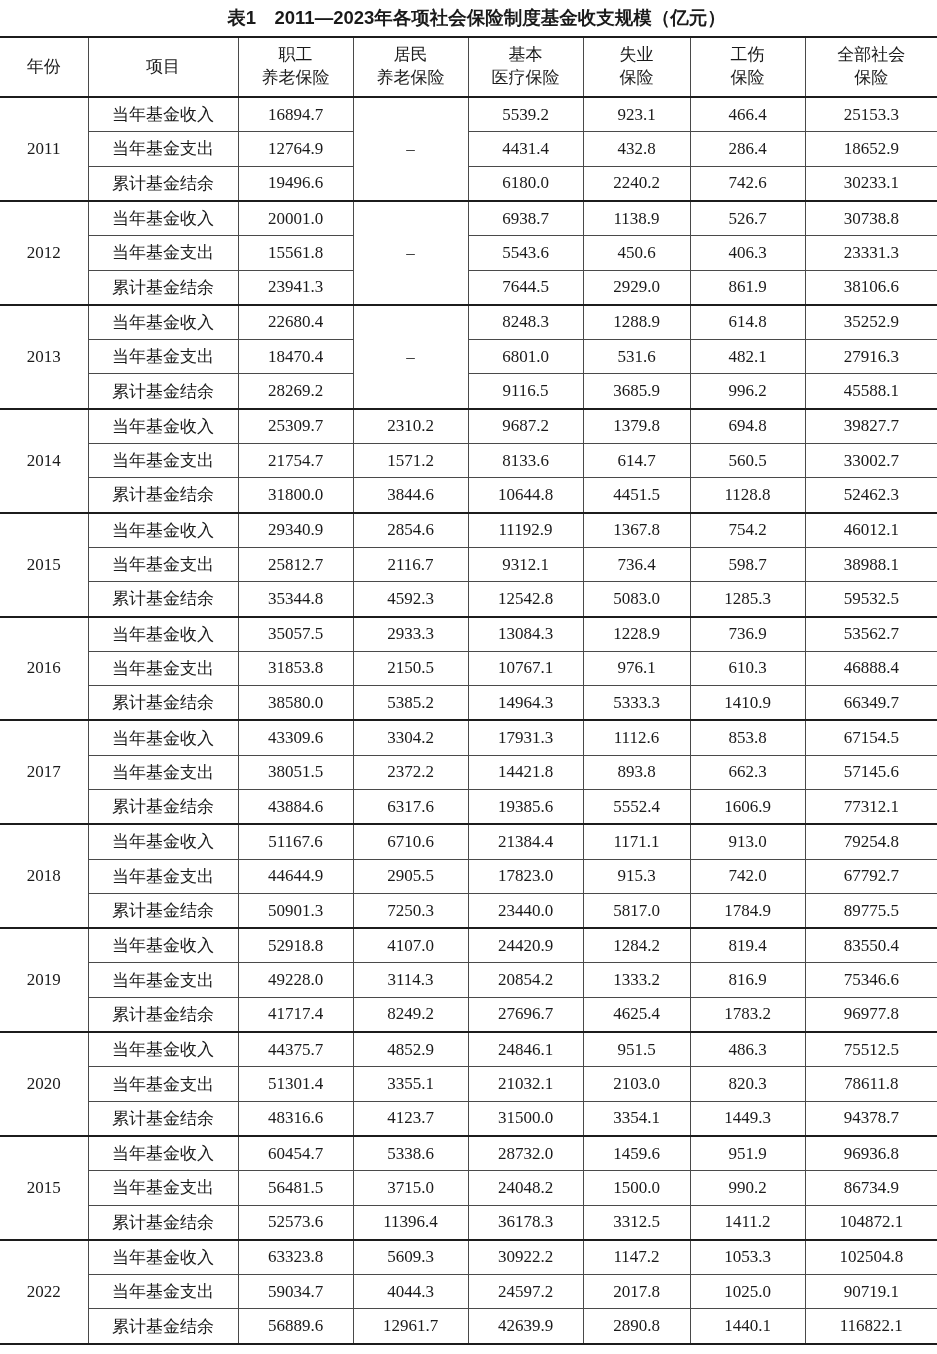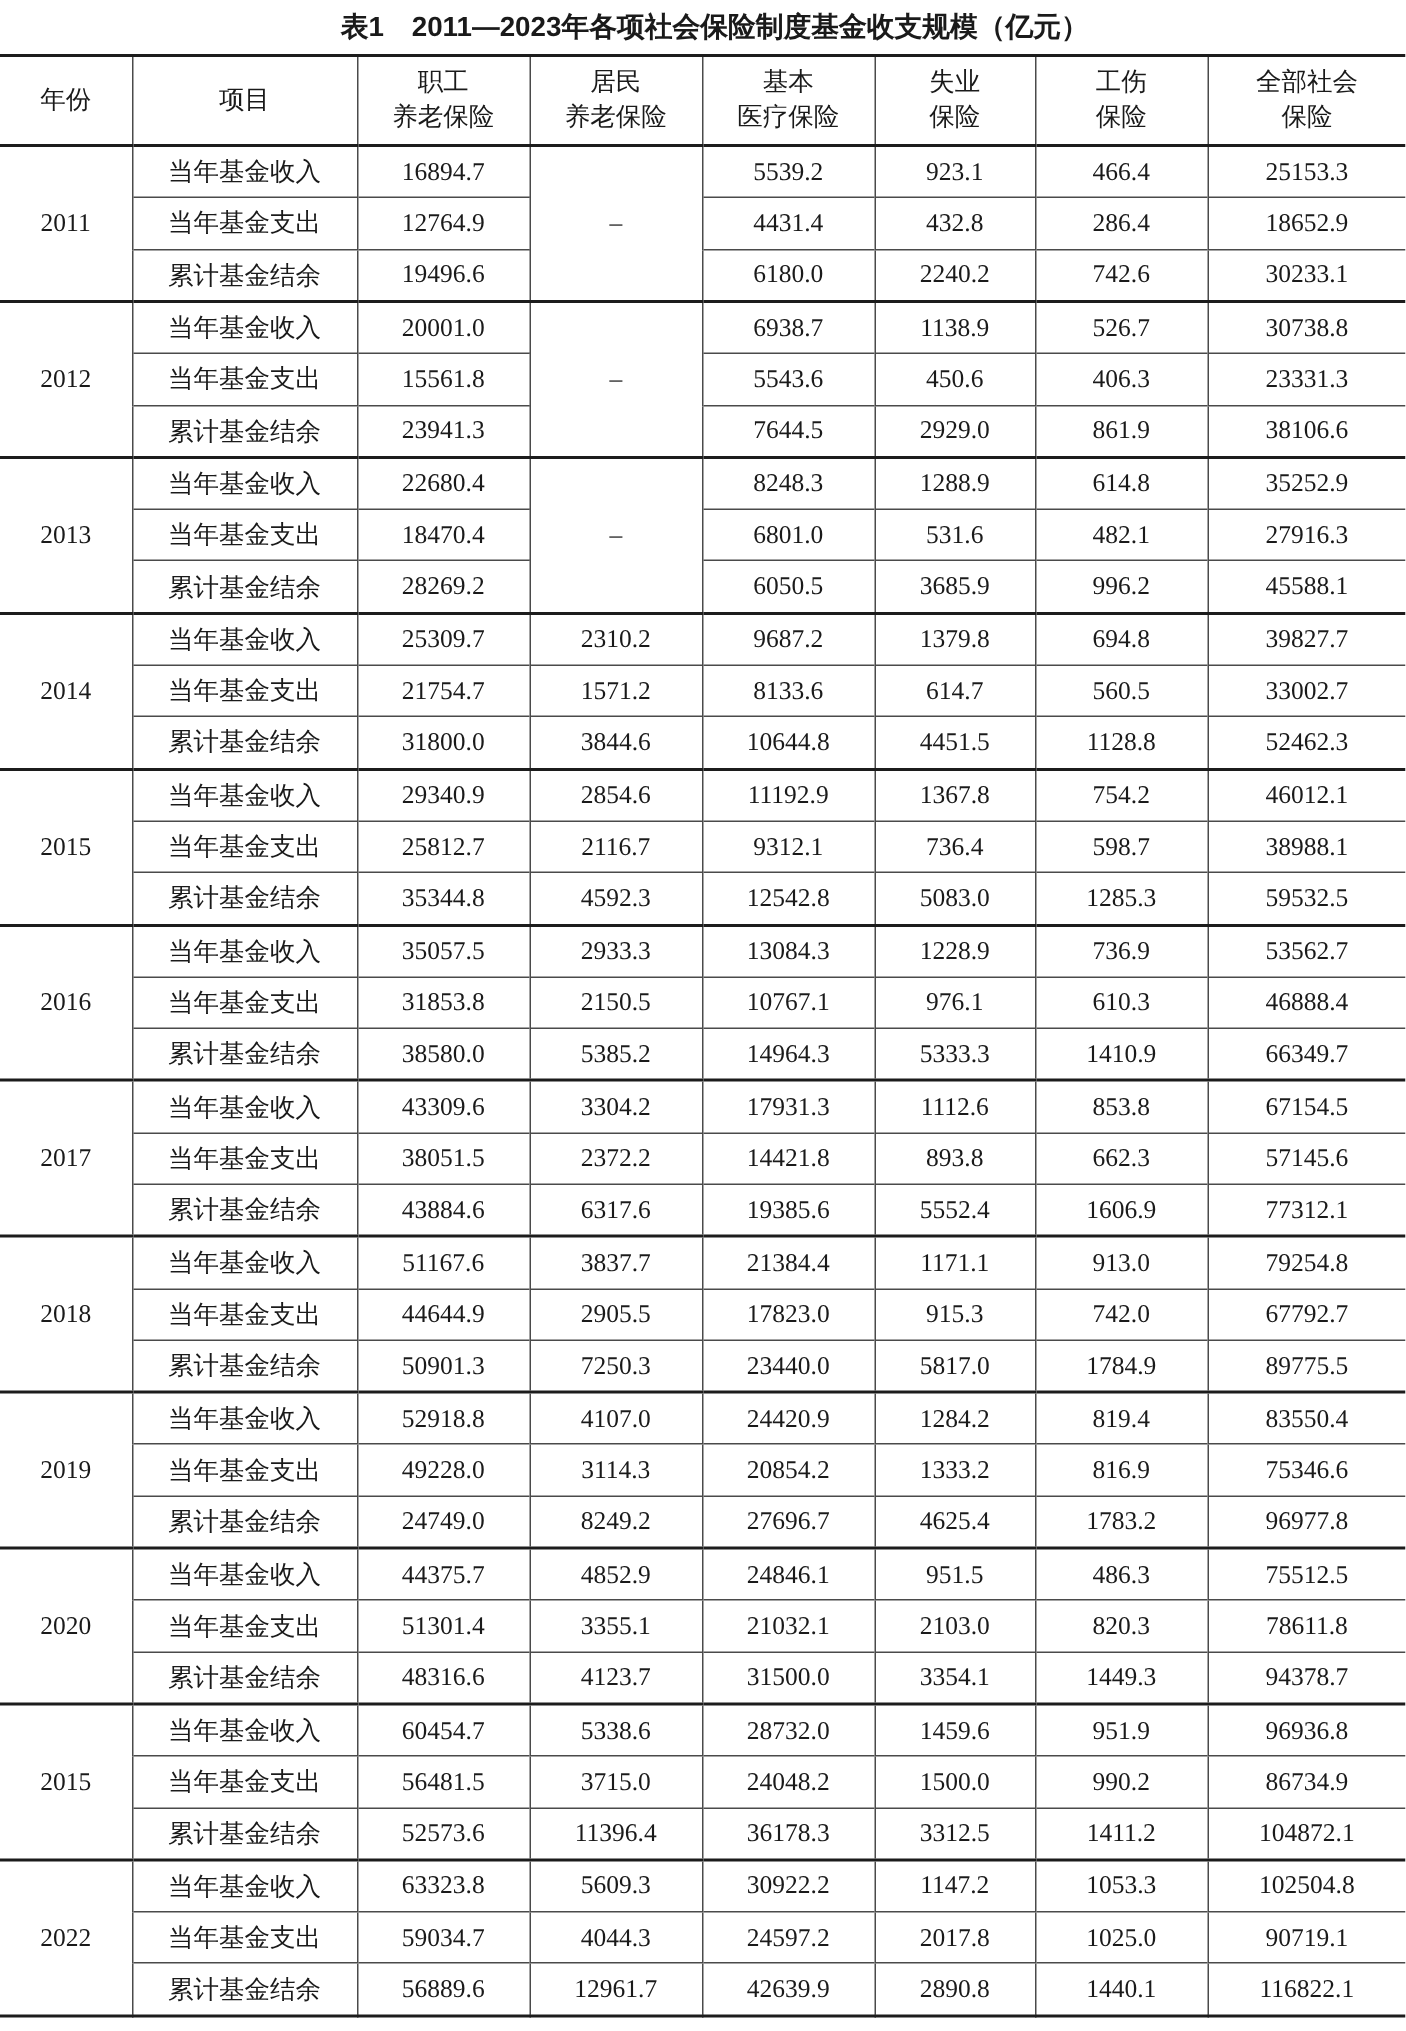--- a/index.html
+++ b/index.html
@@ -176,21 +176,21 @@
           <td class="bl">当年基金支出</td>
           <td class="bl">18470.4</td>
           <td class="bl">6801.0</td>
           <td class="bl">531.6</td>
           <td class="bl">482.1</td>
           <td class="bl">27916.3</td>
         </tr>
         <tr class="inner">
           <td class="bl">累计基金结余</td>
           <td class="bl">28269.2</td>
-          <td class="bl">6050.5</td>
+          <td class="bl">9116.5</td>
           <td class="bl">3685.9</td>
           <td class="bl">996.2</td>
           <td class="bl">45588.1</td>
         </tr>
         <tr class="gs">
           <td rowspan="3">2014</td>
           <td class="bl">当年基金收入</td>
           <td class="bl">25309.7</td>
           <td class="bl">2310.2</td>
           <td class="bl">9687.2</td>
@@ -297,21 +297,21 @@
           <td class="bl">6317.6</td>
           <td class="bl">19385.6</td>
           <td class="bl">5552.4</td>
           <td class="bl">1606.9</td>
           <td class="bl">77312.1</td>
         </tr>
         <tr class="gs">
           <td rowspan="3">2018</td>
           <td class="bl">当年基金收入</td>
           <td class="bl">51167.6</td>
-          <td class="bl">3837.7</td>
+          <td class="bl">6710.6</td>
           <td class="bl">21384.4</td>
           <td class="bl">1171.1</td>
           <td class="bl">913.0</td>
           <td class="bl">79254.8</td>
         </tr>
         <tr class="inner">
           <td class="bl">当年基金支出</td>
           <td class="bl">44644.9</td>
           <td class="bl">2905.5</td>
           <td class="bl">17823.0</td>
@@ -342,21 +342,21 @@
           <td class="bl">当年基金支出</td>
           <td class="bl">49228.0</td>
           <td class="bl">3114.3</td>
           <td class="bl">20854.2</td>
           <td class="bl">1333.2</td>
           <td class="bl">816.9</td>
           <td class="bl">75346.6</td>
         </tr>
         <tr class="inner">
           <td class="bl">累计基金结余</td>
-          <td class="bl">24749.0</td>
+          <td class="bl">41717.4</td>
           <td class="bl">8249.2</td>
           <td class="bl">27696.7</td>
           <td class="bl">4625.4</td>
           <td class="bl">1783.2</td>
           <td class="bl">96977.8</td>
         </tr>
         <tr class="gs">
           <td rowspan="3">2020</td>
           <td class="bl">当年基金收入</td>
           <td class="bl">44375.7</td>

